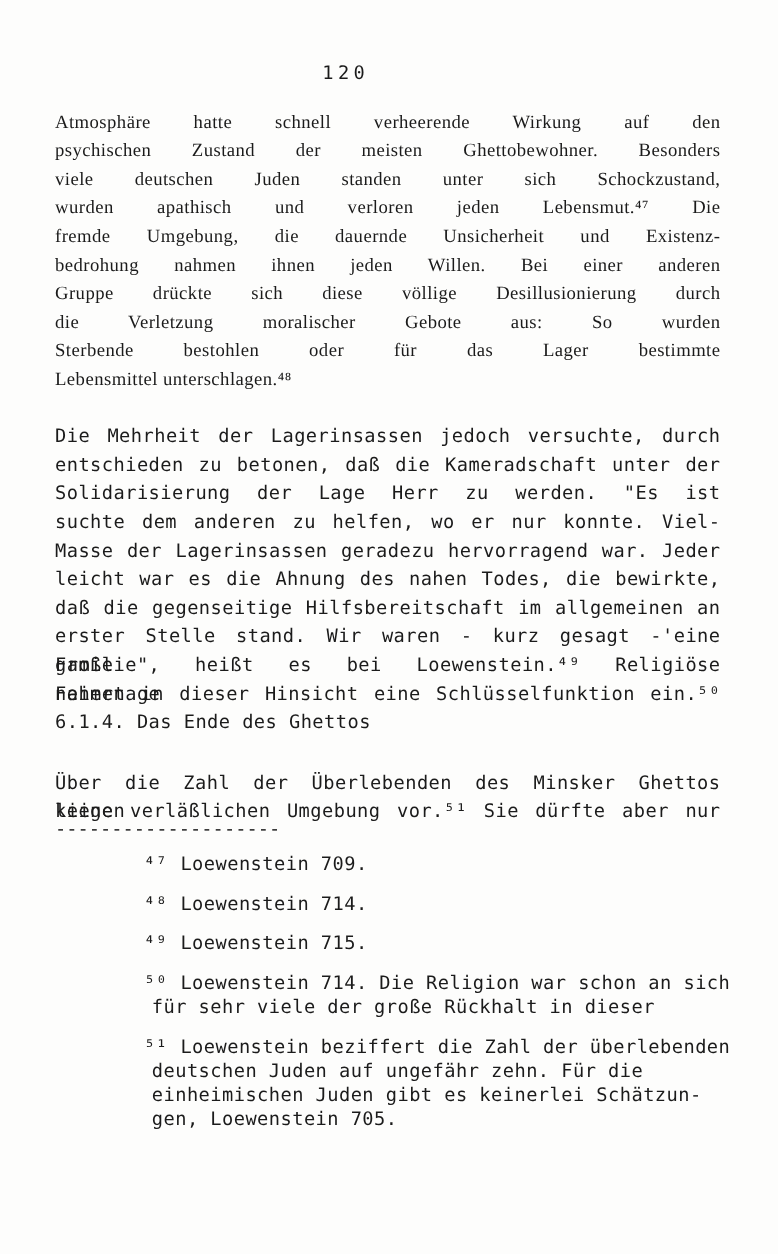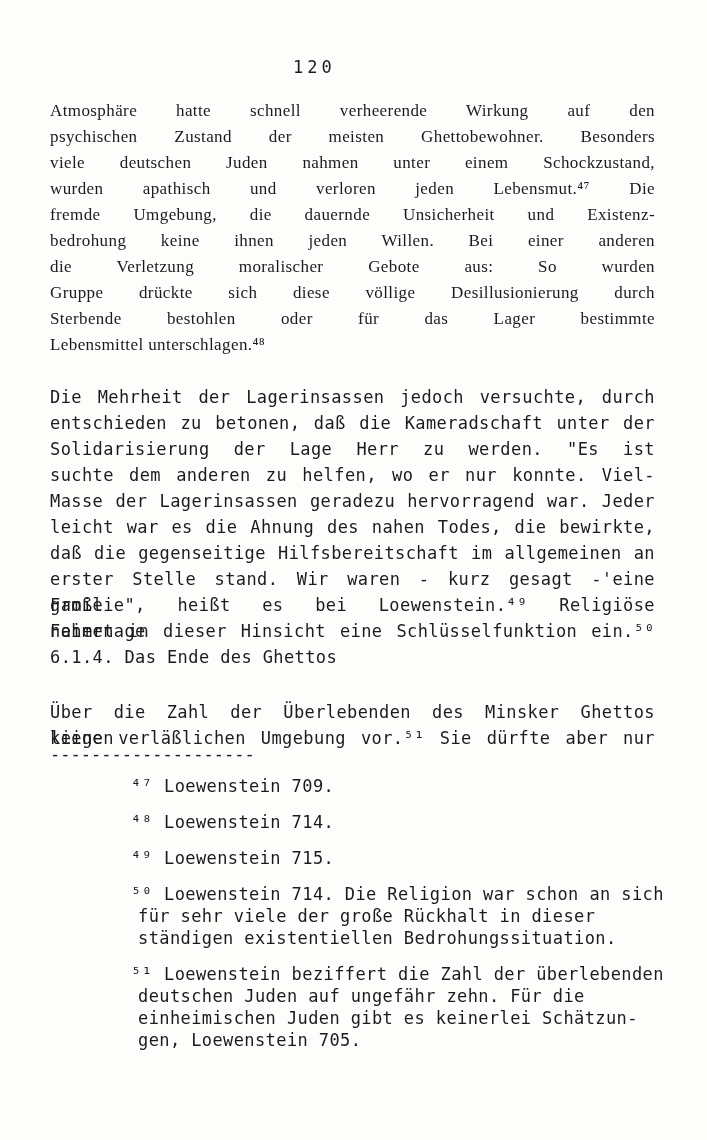--- a/index.html
+++ b/index.html
@@ -72,26 +72,26 @@
 
 <div class="page">
 
   <div class="page-number">120</div>
 
   <div class="content">
 
     <div class="para para1">
       <div class="line j">Atmosphäre hatte schnell verheerende Wirkung auf den</div>
       <div class="line j">psychischen Zustand der meisten Ghettobewohner. Besonders</div>
-      <div class="line j">viele deutschen Juden nahmen unter einem Schockzustand,</div>
+      <div class="line j">viele deutschen Juden standen unter sich Schockzustand,</div>
       <div class="line j">wurden apathisch und verloren jeden Lebensmut.⁴⁷ Die</div>
       <div class="line j">fremde Umgebung, die dauernde Unsicherheit und Existenz-</div>
-      <div class="line j">bedrohung keine ihnen jeden Willen. Bei einer anderen</div>
+      <div class="line j">bedrohung nahmen ihnen jeden Willen. Bei einer anderen</div>
+      <div class="line j">Gruppe drückte sich diese völlige Desillusionierung durch</div>
       <div class="line j">die Verletzung moralischer Gebote aus: So wurden</div>
-      <div class="line j">Gruppe drückte sich diese völlige Desillusionierung durch</div>
       <div class="line j">Sterbende bestohlen oder für das Lager bestimmte</div>
       <div class="line">Lebensmittel unterschlagen.⁴⁸</div>
     </div>
 
     <div class="para para2">
       <div class="line j">Die Mehrheit der Lagerinsassen jedoch versuchte, durch</div>
       <div class="line j">entschieden zu betonen, daß die Kameradschaft unter der</div>
       <div class="line j">Solidarisierung der Lage Herr zu werden. "Es ist</div>
       <div class="line j">suchte dem anderen zu helfen, wo er nur konnte. Viel-</div>
       <div class="line j">Masse der Lagerinsassen geradezu hervorragend war. Jeder</div>
@@ -121,21 +121,20 @@
         <div class="fn-line first"><span class="fn-marker">⁴⁸</span><span>Loewenstein 714.</span></div>
       </div>
 
       <div class="footnote">
         <div class="fn-line first"><span class="fn-marker">⁴⁹</span><span>Loewenstein 715.</span></div>
       </div>
 
       <div class="footnote">
         <div class="fn-line first"><span class="fn-marker">⁵⁰</span><span>Loewenstein 714. Die Religion war schon an sich</span></div>
         <div class="fn-line cont">für sehr viele der große Rückhalt in dieser</div>
-        <div class="fn-line cont">ständigen existentiellen Bedrohungssituation.</div>
       </div>
 
       <div class="footnote">
         <div class="fn-line first"><span class="fn-marker">⁵¹</span><span>Loewenstein beziffert die Zahl der überlebenden</span></div>
         <div class="fn-line cont">deutschen Juden auf ungefähr zehn. Für die</div>
         <div class="fn-line cont">einheimischen Juden gibt es keinerlei Schätzun-</div>
         <div class="fn-line cont">gen, Loewenstein 705.</div>
       </div>
 
     </div>

